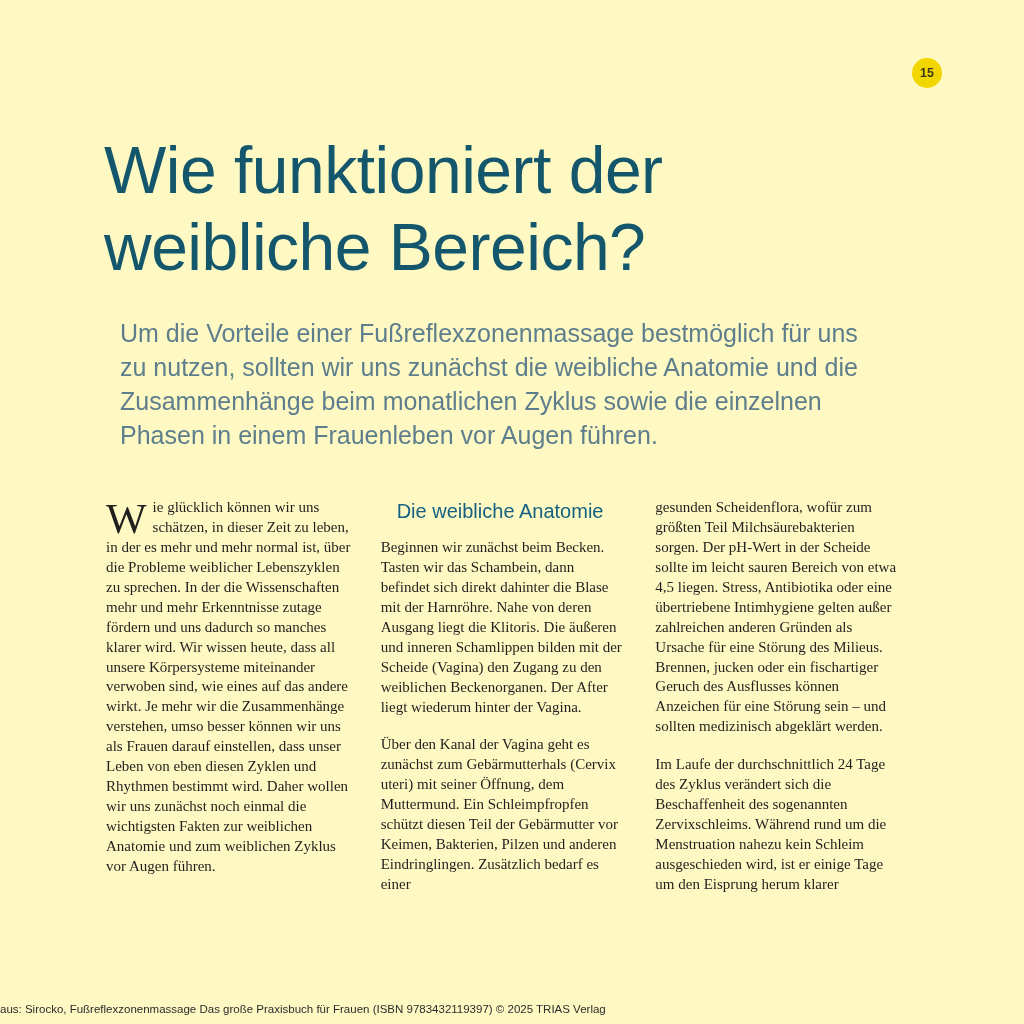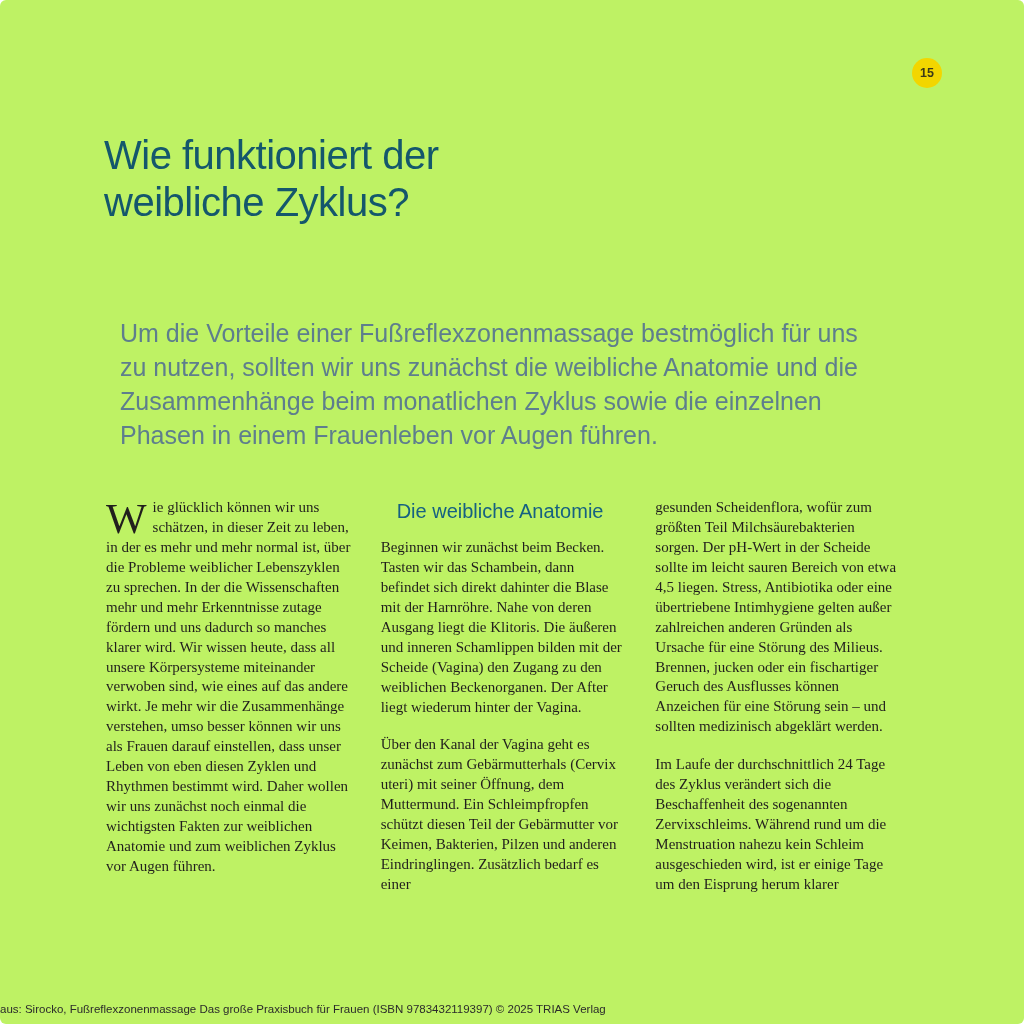--- a/index.html
+++ b/index.html
@@ -1,27 +1,27 @@
 <!DOCTYPE html>
 <html lang="de"><head>
 <meta charset="utf-8">
 <style>
   html,body{margin:0;padding:0;background:#ffffff;}
   body{width:1024px;height:1024px;position:relative;font-family:"Liberation Sans",sans-serif;}
-  .page{position:absolute;inset:0;background:#bef264;overflow:hidden;border-radius:6px;}
+  .page{position:absolute;inset:0;background:#fef9c3;overflow:hidden;}
 
   .page-badge{
     position:absolute;top:58px;left:912px;width:30px;height:30px;border-radius:50%;
     background:#f2d600;display:flex;align-items:center;justify-content:center;
     font-size:12.5px;font-weight:bold;color:#3a3a1a;
   }
 
   .title{
     position:absolute;left:104px;top:132px;margin:0;
-    font-weight:400;font-size:40px;line-height:1.17;color:#14576c;letter-spacing:-0.5px;
+    font-weight:400;font-size:66px;line-height:1.17;color:#14576c;letter-spacing:-0.5px;
   }
   .title-line{display:block;}
 
   .intro{
     position:absolute;left:120px;top:316px;width:752px;margin:0;
     font-size:25px;line-height:1.36;color:#5e7e8d;
   }
 
   .columns{
     position:absolute;left:106px;top:498px;width:794px;
@@ -51,21 +51,21 @@
 <body>
 
 <div class="page">
 
   <div class="page-badge">
     <span>15</span>
   </div>
 
   <h1 class="title">
     <span class="title-line">Wie funktioniert der</span>
-    <span class="title-line">weibliche Zyklus?</span>
+    <span class="title-line">weibliche Bereich?</span>
   </h1>
 
   <p class="intro">Um die Vorteile einer Fußreflexzonenmassage bestmöglich für uns zu nutzen, sollten wir uns zunächst die weibliche Anatomie und die Zusammenhänge beim monatlichen Zyklus sowie die einzelnen Phasen in einem Frauenleben vor Augen führen.</p>
 
   <div class="columns">
 
     <div class="col">
       <p class="body-text"><span class="dropcap">W</span><span>ie glücklich können wir uns schätzen, in dieser Zeit zu leben, in der es mehr und mehr normal ist, über die Probleme weiblicher Lebenszyklen zu sprechen. In der die Wissenschaften mehr und mehr Erkenntnisse zutage fördern und uns dadurch so manches klarer wird. Wir wissen heute, dass all unsere Körpersysteme miteinander verwoben sind, wie eines auf das andere wirkt. Je mehr wir die Zusammenhänge verstehen, umso besser können wir uns als Frauen darauf einstellen, dass unser Leben von eben diesen Zyklen und Rhythmen bestimmt wird. Daher wollen wir uns zunächst noch einmal die wichtigsten Fakten zur weiblichen Anatomie und zum weiblichen Zyklus vor Augen führen.</span></p>
     </div>
 

